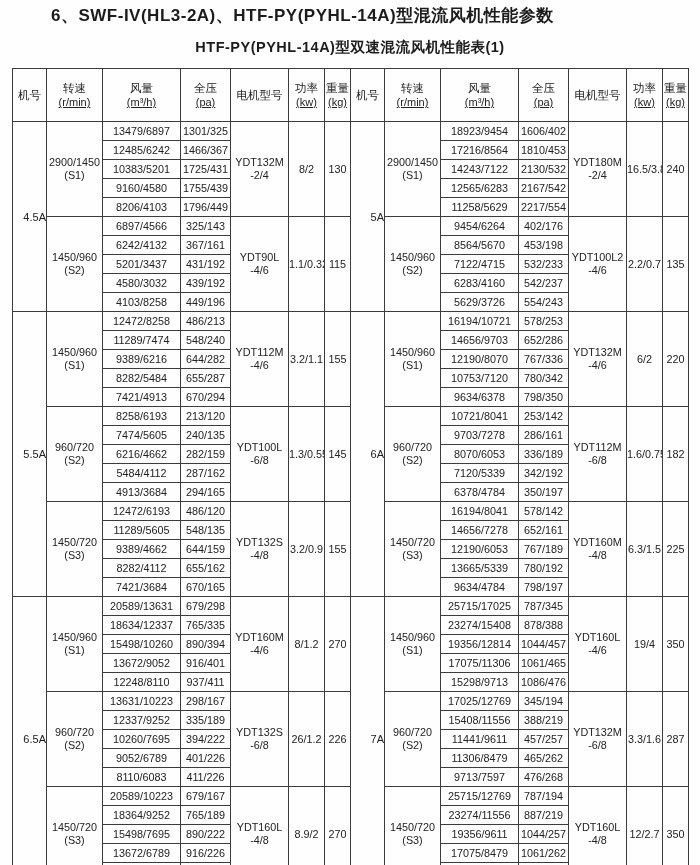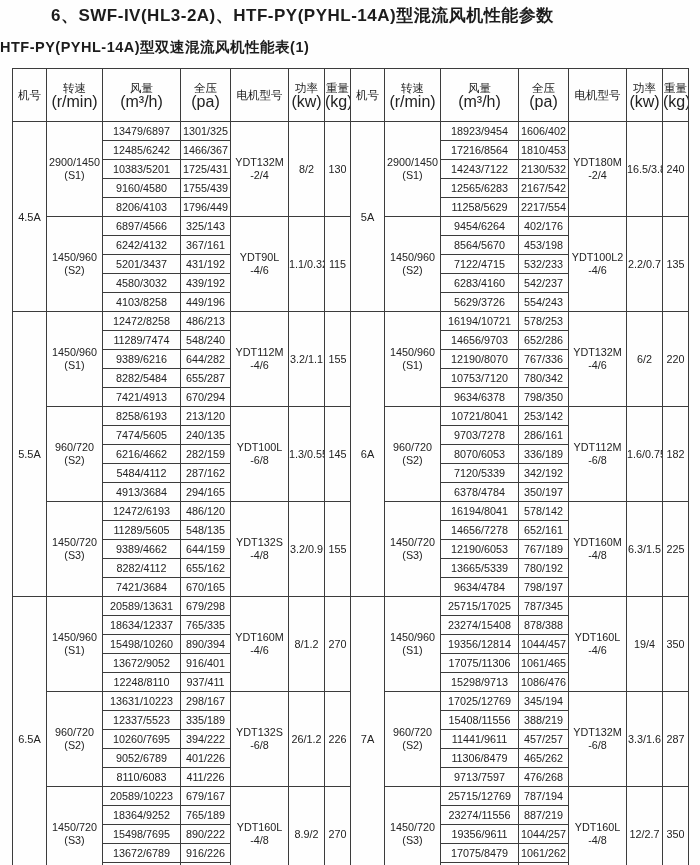--- a/index.html
+++ b/index.html
@@ -9,39 +9,39 @@
     color:#1c1c1c;
     -webkit-font-smoothing:antialiased;
   }
   .page{position:relative;width:700px;height:865px;background:#fefefe;overflow:hidden;}
   .doc-title{
     position:absolute;left:20px;top:4px;
     font-size:17px;font-weight:bold;letter-spacing:0.5px;white-space:nowrap;margin-left:31px;
   }
   .doc-subtitle{
     position:absolute;left:0;top:38px;width:100%;
-    text-align:left;font-size:14.5px;font-weight:bold;letter-spacing:0.5px;
+    text-align:center;font-size:14.5px;font-weight:bold;letter-spacing:0.5px;
   }
   table.perf{
     position:absolute;left:12px;top:68px;
     width:676px;border-collapse:collapse;table-layout:fixed;
   }
   table.perf th, table.perf td{
     border:1px solid #3c3c3c;
     text-align:center;vertical-align:middle;
     padding:0;overflow:hidden;
     font-weight:normal;
     color:#222;
   }
   table.perf th{height:52px;font-size:11.5px;line-height:14px;}
   table.perf td{height:18px;font-size:10.8px;line-height:12px;white-space:nowrap;}
   table.perf td.num div, table.perf td.model div{line-height:12px;}
   table.perf td.speed div, table.perf td.motor div{line-height:13px;}
-  table.perf td.model{font-size:11px;}
-  .unit{font-size:16px;}
+  table.perf td.model{font-size:11px;text-align:right;}
+  .unit{font-size:11px;text-decoration:underline;}
 </style>
 </head>
 <body>
 
 <div class="page">
   <div class="doc-title">6、SWF-IV(HL3-2A)、HTF-PY(PYHL-14A)型混流风机性能参数</div>
   <div class="doc-subtitle">HTF-PY(PYHL-14A)型双速混流风机性能表(1)</div>
 
   <table class="perf">
     <colgroup>
@@ -760,21 +760,21 @@
           </td>
           <td rowspan="5" class="num">
             <div>3.3/1.6</div>
           </td>
           <td rowspan="5" class="num">
             <div>287</div>
           </td>
         </tr>
         <tr>
           <td class="num">
-            <div>12337/5523</div>
+            <div>12337/9252</div>
           </td>
           <td class="num">
             <div>335/189</div>
           </td>
           <td class="num">
             <div>15408/11556</div>
           </td>
           <td class="num">
             <div>388/219</div>
           </td>

